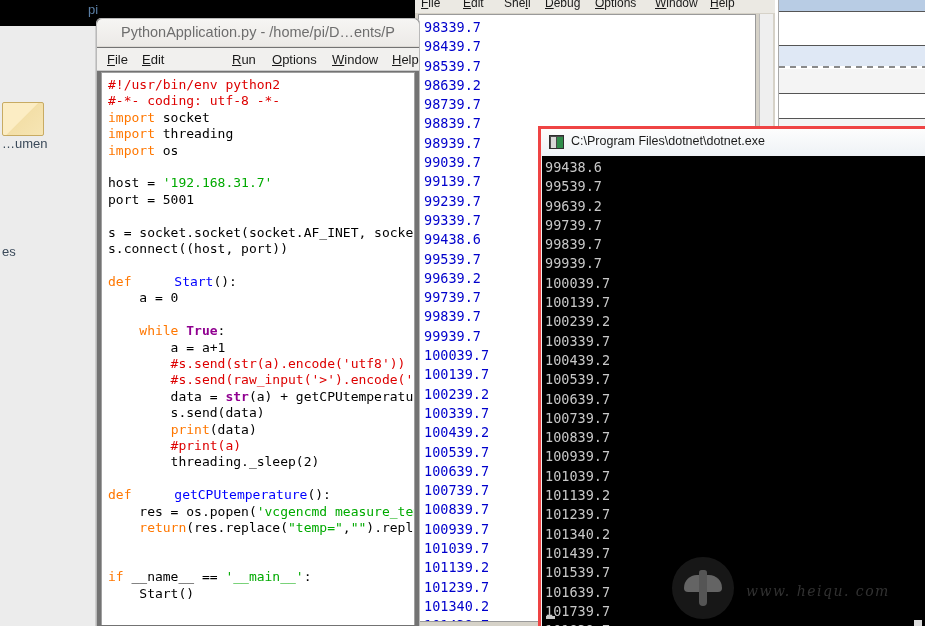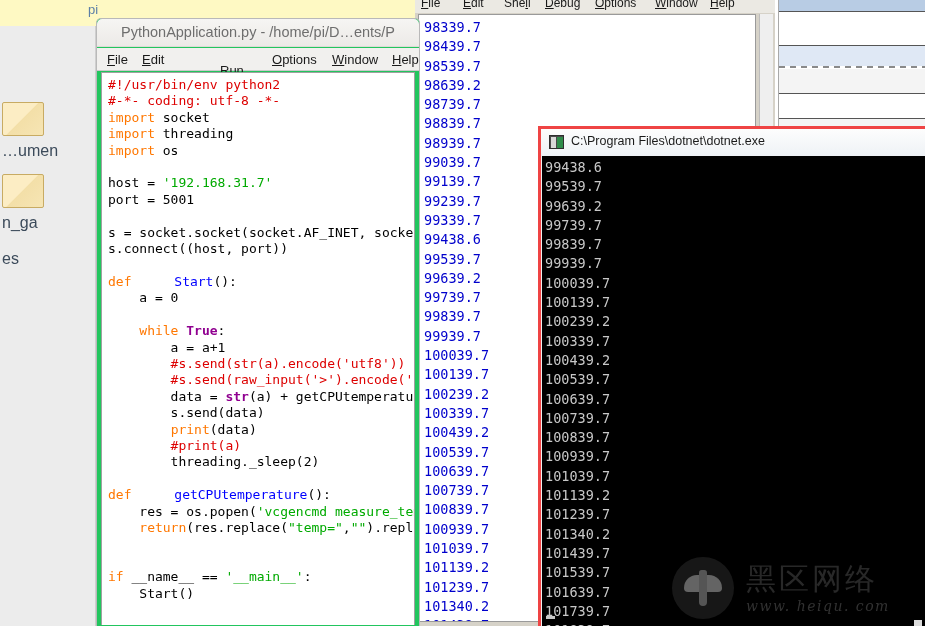--- a/index.html
+++ b/index.html
@@ -10,41 +10,41 @@
     position:relative;
   }
 
   
   #bg-filemanager {
     position:absolute; left:0; top:0; width:420px; height:626px;
     background:#ececec;
   }
   #bg-fm-topbar {
     position:absolute; left:0; top:0; width:420px; height:26px;
-    background:#fef9c3;
+    background:#000000;
     text-align:center;
   }
   #bg-fm-tablabel {
     position:absolute; left:88px; top:2px;
     font-size:13px; color:#5b7fa6;
   }
   #bg-fm-body {
     position:absolute; left:0; top:26px; width:96px; height:600px;
     background:#ececec; border-right:1px solid #cfcfcf;
   }
   .fm-entry { position:absolute; left:2px; width:94px; }
   .fm-folder-icon {
     width:42px; height:34px;
     background:linear-gradient(135deg,#fcedc4 0%,#fcedc4 48%,#f3dfa8 50%,#f6e5b4 100%);
     border:1px solid #c8ab63;
     border-radius:2px;
   }
   .fm-label {
-    font-size:16px; color:#3b4a5a; white-space:nowrap;
-    overflow:hidden; margin-top:6px;
+    font-size:13px; color:#3b4a5a; white-space:nowrap;
+    overflow:hidden; margin-top:0;
   }
 
   
   #bg-rightwin {
     position:absolute; left:778px; top:0; width:147px; height:128px;
     background:#ffffff; border-left:1px solid #a9a9a9;
   }
   .band { position:absolute; left:0; width:147px; }
   .band-blue   { background:#b8cce4; }
   .band-white  { background:#ffffff; }
@@ -86,21 +86,21 @@
     color:#0000cc; white-space:pre;
   }
   #shell-scroll {
     position:absolute; right:2px; top:14px; width:14px; height:608px;
     background:#efefef; border-left:1px solid #bdbdbd;
   }
 
   
   #editor-window {
     position:absolute; left:96px; top:18px; width:324px; height:608px;
-    background:#22c55e;
+    background:#737373;
     border:1px solid #b9b9b9; border-bottom:none;
     border-top-left-radius:5px; border-top-right-radius:5px;
   }
   #editor-titlebar {
     position:absolute; left:0; top:0; width:322px; height:28px;
     background:linear-gradient(to bottom,#f6f5f3,#eceae7);
     border-top-left-radius:5px; border-top-right-radius:5px;
     border-bottom:1px solid #dddad5;
   }
   #editor-title {
@@ -214,24 +214,20 @@
 <body>
 
 <div id="bg-filemanager">
   <div id="bg-fm-topbar">
     <span id="bg-fm-tablabel">pi</span>
   </div>
   <div id="bg-fm-body">
     <div class="fm-entry" style="top:76px;">
       <div class="fm-folder-icon"></div>
       <div class="fm-label">…umen</div>
-    </div>
-    <div class="fm-entry" style="top:148px;">
-      <div class="fm-folder-icon"></div>
-      <div class="fm-label">n_ga</div>
     </div>
     <div class="fm-entry" style="top:218px;">
       <div class="fm-label">es</div>
     </div>
   </div>
 </div>
 
 <div id="bg-rightwin">
   <div class="band band-blue" style="top:0;height:11px;"></div>
   <div class="band band-line" style="top:11px;"></div>
@@ -264,21 +260,21 @@
 </div>
 
 <div id="editor-window">
   <div id="editor-titlebar">
     <div id="editor-title">PythonApplication.py - /home/pi/D…ents/P</div>
   </div>
   <div id="editor-menubar">
       <span class="mi" style="left: 10px;"><u>F</u>ile</span>
       <span class="mi" style="left: 45px;"><u>E</u>dit</span>
       <span class="mi" style="left: 80px; margin-top: 32px;">F<u>o</u>rmat</span>
-      <span class="mi" style="left: 123px; margin-top: 11px;"><u>R</u>un</span>
+      <span class="mi" style="left: 135px;"><u>R</u>un</span>
       <span class="mi" style="left: 175px;"><u>O</u>ptions</span>
       <span class="mi" style="left: 235px;"><u>W</u>indow</span>
       <span class="mi" style="left: 295px;"><u>H</u>elp</span>
     </div>
   <div id="editor-text">
     <div id="code"><div><span class="c-comment">#!/usr/bin/env python2</span></div><div><span class="c-comment">#-*- coding: utf-8 -*-</span></div><div><span class="c-keyword">import</span><span> socket</span></div><div><span class="c-keyword">import</span><span> threading</span></div><div><span class="c-keyword">import</span><span> os</span></div><div>&nbsp;</div><div><span>host = </span><span class="c-string">'192.168.31.7'</span></div><div><span>port = 5001</span></div><div>&nbsp;</div><div><span>s = socket.socket(socket.AF_INET, socket.SOCK_S</span></div><div><span>s.connect((host, port))</span></div><div>&nbsp;</div><div><span class="c-keyword">def</span><span> </span><span class="c-def">Start</span><span>():</span></div><div><span>    a = 0</span></div><div>&nbsp;</div><div><span>    </span><span class="c-keyword">while</span><span> </span><span class="c-builtin">True</span><span>:</span></div><div><span>        a = a+1</span></div><div><span class="c-comment">        #s.send(str(a).encode('utf8'))</span></div><div><span class="c-comment">        #s.send(raw_input('&gt;').encode('utf8'))</span></div><div><span>        data = </span><span class="c-builtin">str</span><span>(a) + getCPUtemperature().enc</span></div><div><span>        s.send(data)</span></div><div><span>        </span><span class="c-keyword">print</span><span>(data)</span></div><div><span class="c-comment">        #print(a)</span></div><div><span>        threading._sleep(2)</span></div><div>&nbsp;</div><div><span class="c-keyword">def</span><span> </span><span class="c-def">getCPUtemperature</span><span>():</span></div><div><span>    res = os.popen(</span><span class="c-string">'vcgencmd measure_temp'</span></div><div><span>    </span><span class="c-keyword">return</span><span>(res.replace(</span><span class="c-string">"temp="</span><span>,</span><span class="c-string">""</span><span>).replace(</span></div><div>&nbsp;</div><div>&nbsp;</div><div><span class="c-keyword">if</span><span> __name__ == </span><span class="c-string">'__main__'</span><span>:</span></div><div><span>    Start()</span></div></div>
   </div>
 </div>
 
 <div id="console-window">
@@ -289,16 +285,15 @@
   <div id="console-body">
     <div id="console-lines"><div>99438.6</div><div>99539.7</div><div>99639.2</div><div>99739.7</div><div>99839.7</div><div>99939.7</div><div>100039.7</div><div>100139.7</div><div>100239.2</div><div>100339.7</div><div>100439.2</div><div>100539.7</div><div>100639.7</div><div>100739.7</div><div>100839.7</div><div>100939.7</div><div>101039.7</div><div>101139.2</div><div>101239.7</div><div>101340.2</div><div>101439.7</div><div>101539.7</div><div>101639.7</div><div>101739.7</div><div>101839.7</div></div>
     <div id="console-cursor"></div>
   </div>
   <div id="console-scrollthumb"></div>
 </div>
 
 <div id="watermark">
   <div id="wm-logo"></div>
   <div id="wm-textblock">
-    <div id="wm-cn">黑区网络</div>
     <div id="wm-url">www. heiqu. com</div>
   </div>
 </div>
 
 </body></html>

